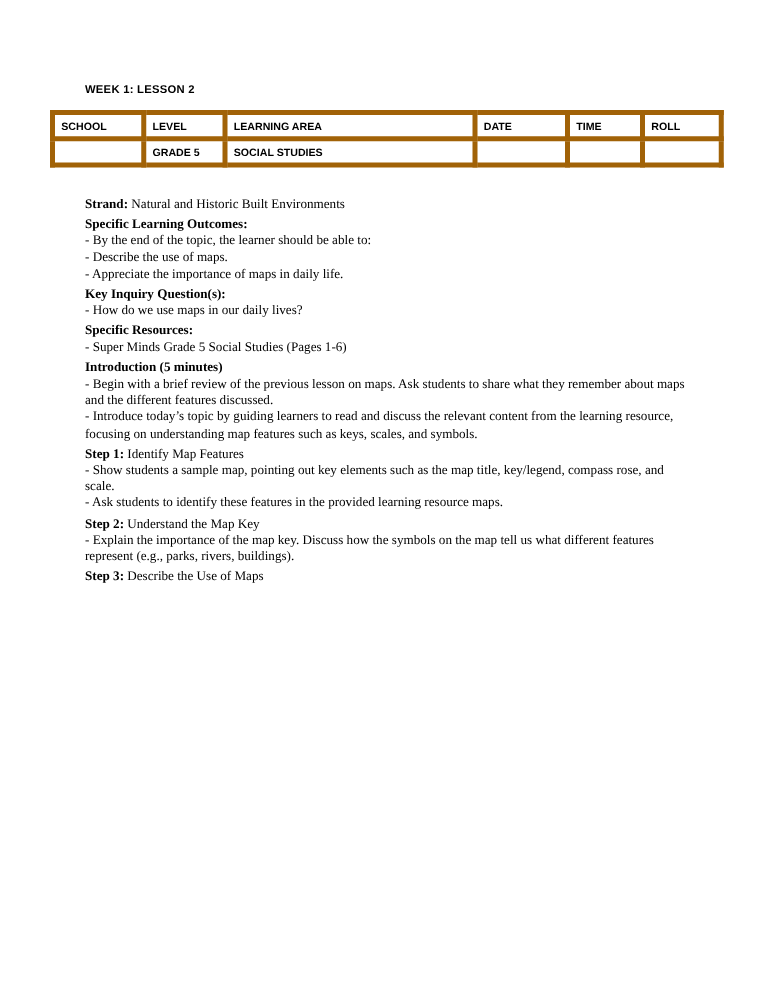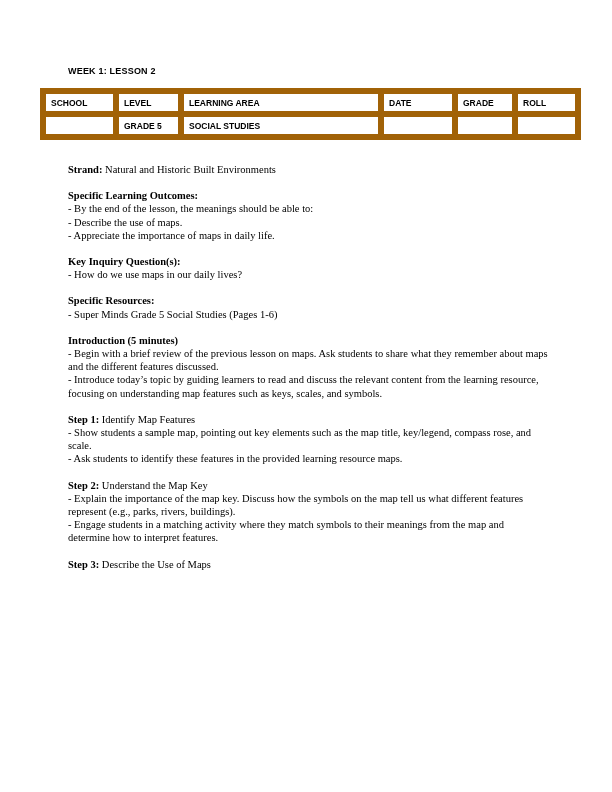--- a/index.html
+++ b/index.html
@@ -24,21 +24,21 @@
     font-size: 9px;
     letter-spacing: 0.2px;
   }
   table.info-table {
     margin-top: 12px;
     border-collapse: collapse;
     table-layout: fixed;
     width: 535px;
   }
   table.info-table td {
-    border: 6px solid #a16207;
+    border: 4px solid #a16207;
     font-family: "Liberation Sans", sans-serif;
     font-weight: bold;
     font-size: 8.5px;
     padding: 2px 5px;
     height: 13px;
     vertical-align: middle;
     overflow: hidden;
     white-space: nowrap;
   }
   .col-school { width: 73px; }
@@ -53,21 +53,21 @@
     margin: 23px 0 0 28px;
     width: 480px;
     font-family: "Liberation Serif", serif;
     font-size: 10.5px;
     line-height: 13.2px;
   }
   .para {
     margin: 0;
   }
   .gap {
-    margin-top: 13px;
+    margin-top: 3px;
   }
   .b {
     font-weight: bold;
   }
 </style>
 </head>
 <body>
 
 <div class="page">
 
@@ -81,40 +81,40 @@
       <col class="col-date">
         <col class="col-time">
         <col class="col-roll">
     </colgroup>
     <tbody>
       <tr>
         <td>SCHOOL</td>
         <td>LEVEL</td>
         <td>LEARNING AREA</td>
         <td>DATE</td>
-        <td>GRADE</td>
+        <td>TIME</td>
         <td>ROLL</td>
       </tr>
       <tr>
         <td></td>
         <td>GRADE 5</td>
         <td class="indented">SOCIAL STUDIES</td>
         <td></td>
         <td></td>
         <td></td>
       </tr>
     </tbody>
   </table>
 
   <div class="body-text">
 
     <p class="para"><span class="b">Strand:</span> <span>Natural and Historic Built Environments</span></p>
 
     <p class="para gap b">Specific Learning Outcomes:</p>
-    <p class="para">- By the end of the lesson, the meanings should be able to:</p>
+    <p class="para">- By the end of the topic, the learner should be able to:</p>
     <p class="para">- Describe the use of maps.</p>
     <p class="para">- Appreciate the importance of maps in daily life.</p>
 
     <p class="para gap b">Key Inquiry Question(s):</p>
     <p class="para">- How do we use maps in our daily lives?</p>
 
     <p class="para gap b">Specific Resources:</p>
     <p class="para">- Super Minds Grade 5 Social Studies (Pages 1-6)</p>
 
 
@@ -122,18 +122,17 @@
     <p class="para">- Begin with a brief review of the previous lesson on maps. Ask students to share what they remember about maps and the different features discussed.</p>
     <p class="para">- Introduce today’s topic by guiding learners to read and discuss the relevant content from the learning resource, focusing on understanding map features such as keys, scales, and symbols.</p>
 
 
     <p class="para gap"><span class="b">Step 1:</span> <span>Identify Map Features</span></p>
     <p class="para">- Show students a sample map, pointing out key elements such as the map title, key/legend, compass rose, and scale.</p>
     <p class="para">- Ask students to identify these features in the provided learning resource maps.</p>
 
     <p class="para gap"><span class="b">Step 2:</span> <span>Understand the Map Key</span></p>
     <p class="para">- Explain the importance of the map key. Discuss how the symbols on the map tell us what different features represent (e.g., parks, rivers, buildings).</p>
-    <p class="para">- Engage students in a matching activity where they match symbols to their meanings from the map and determine how to interpret features.</p>
 
     <p class="para gap"><span class="b">Step 3:</span> <span>Describe the Use of Maps</span></p>
 
   </div>
 </div>
 
 </body></html>

